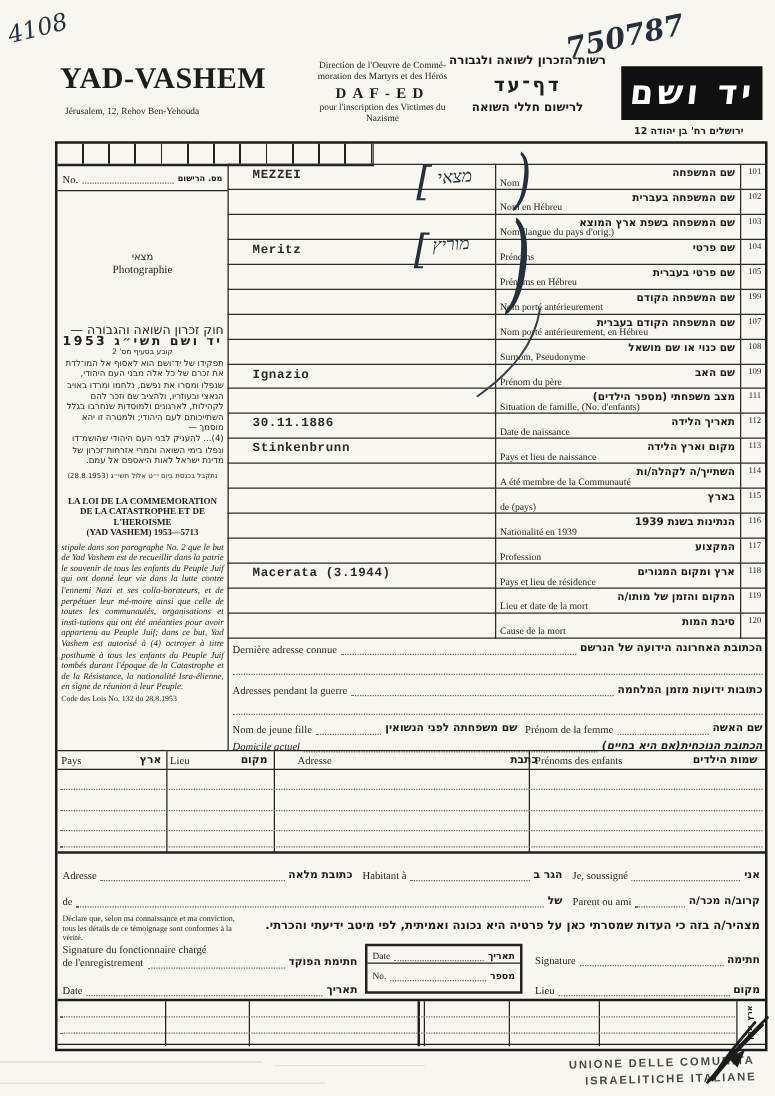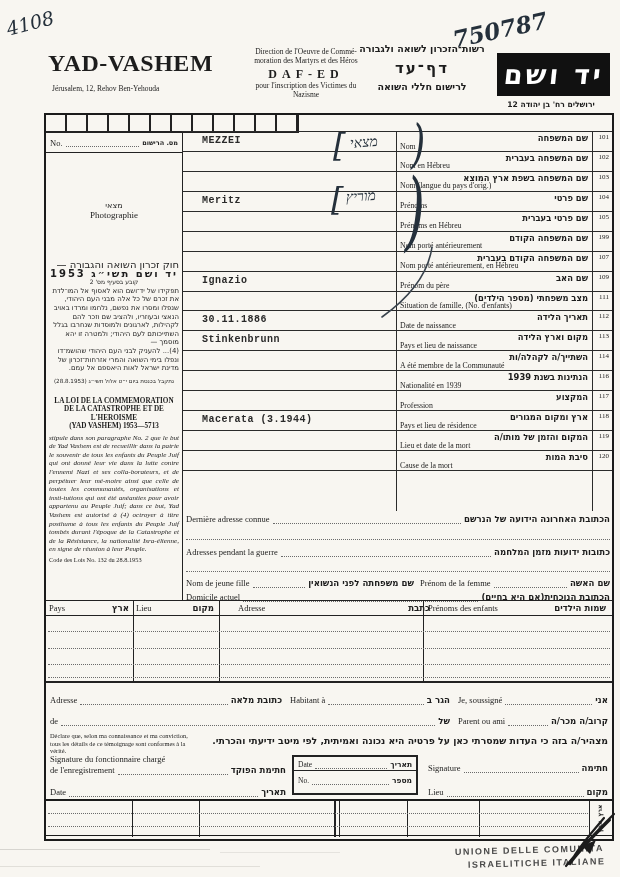--- a/index.html
+++ b/index.html
@@ -149,20 +149,26 @@
         <span class="nm">199</span>
       </div>
 
       <div class="frow">
         <span class="val mono"></span>
         <span class="hl he">שם המשפחה הקודם בעברית</span>
         <span class="fl fr">Nom porté antérieurement, en Hébreu</span>
         <span class="nm">107</span>
       </div>
 
+      <div class="frow">
+        <span class="val mono"></span>
+        <span class="hl he">שם כנוי או שם מושאל</span>
+        <span class="fl fr">Surnom, Pseudonyme</span>
+        <span class="nm">108</span>
+      </div>
 
       <div class="frow">
         <span class="val mono">Ignazio</span>
         <span class="hl he">שם האב</span>
         <span class="fl fr">Prénom du père</span>
         <span class="nm">109</span>
       </div>
 
 
       <div class="frow">
@@ -186,20 +192,26 @@
         <span class="nm">113</span>
       </div>
 
       <div class="frow">
         <span class="val mono"></span>
         <span class="hl he">השתייך/ה לקהלה/ות</span>
         <span class="fl fr">A été membre de la Communauté</span>
         <span class="nm">114</span>
       </div>
 
+      <div class="frow">
+        <span class="val mono"></span>
+        <span class="hl he">בארץ</span>
+        <span class="fl fr">de (pays)</span>
+        <span class="nm">115</span>
+      </div>
 
       <div class="frow">
         <span class="val mono"></span>
         <span class="hl he">הנתינות בשנת 1939</span>
         <span class="fl fr">Nationalité en 1939</span>
         <span class="nm">116</span>
       </div>
 
       <div class="frow">
         <span class="val mono"></span>
@@ -251,21 +263,21 @@
     <span class="lbl-fr fr">Nom de jeune fille</span>
     <span class="lead"></span>
     <span class="lbl-he he">שם משפחתה לפני הנשואין</span>
   </div>
   <div class="abs flex" style="left:374px;top:463px;width:190px;">
     <span class="lbl-fr fr">Prénom de la femme</span>
     <span class="lead"></span>
     <span class="lbl-he he">שם האשה</span>
   </div>
 
-  <div class="abs flex" style="left:140px;top:477px;width:424px;">
+  <div class="abs flex" style="left:140px;top:477px;width:424px;font-style:italic;">
     <span class="lbl-fr fr">Domicile actuel</span>
     <span class="lead"></span>
     <span class="lbl-he he">הכתובת הנוכחית(אם היא בחיים)</span>
   </div>
 
   <div class="abs" style="left:0;top:485px;width:566px;height:83px;border-top:1.5px solid #222;border-bottom:2px solid #222;box-sizing:border-box;">
     <div class="abs flex ct-head" style="left:3px;top:2px;width:80px;">
       <span class="fr">Pays</span>
       <span class="lead" style="border-bottom:none;"></span>
       <span class="lbl-he he">ארץ</span>

